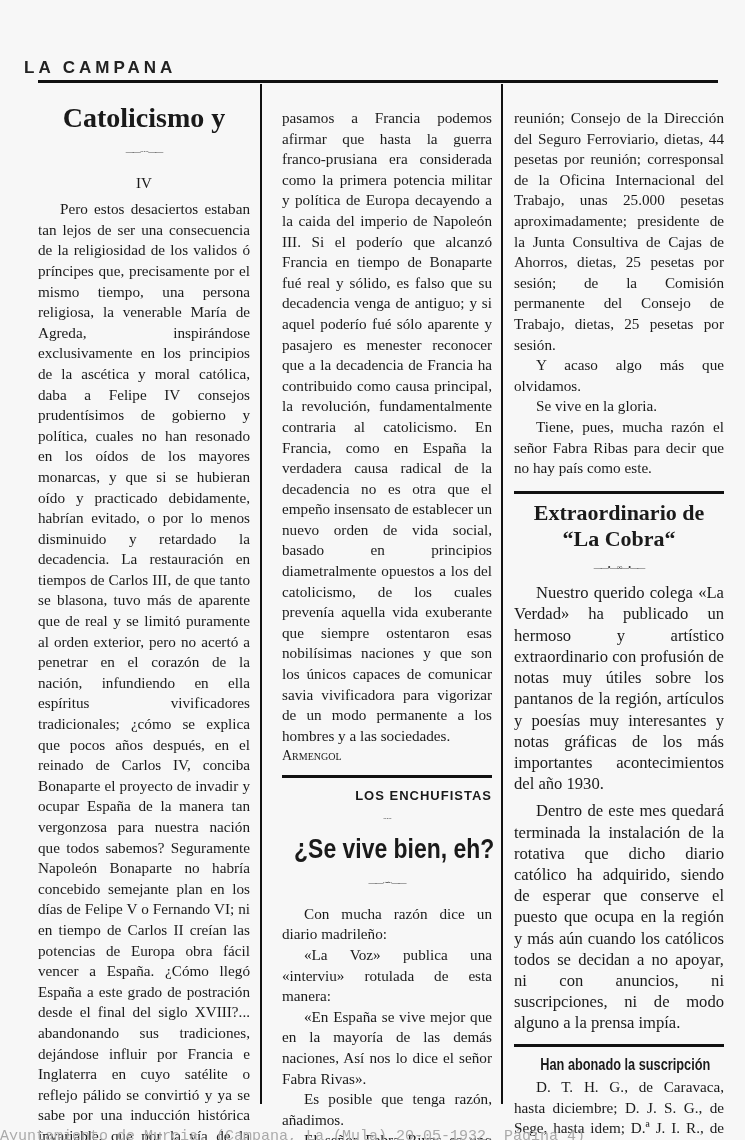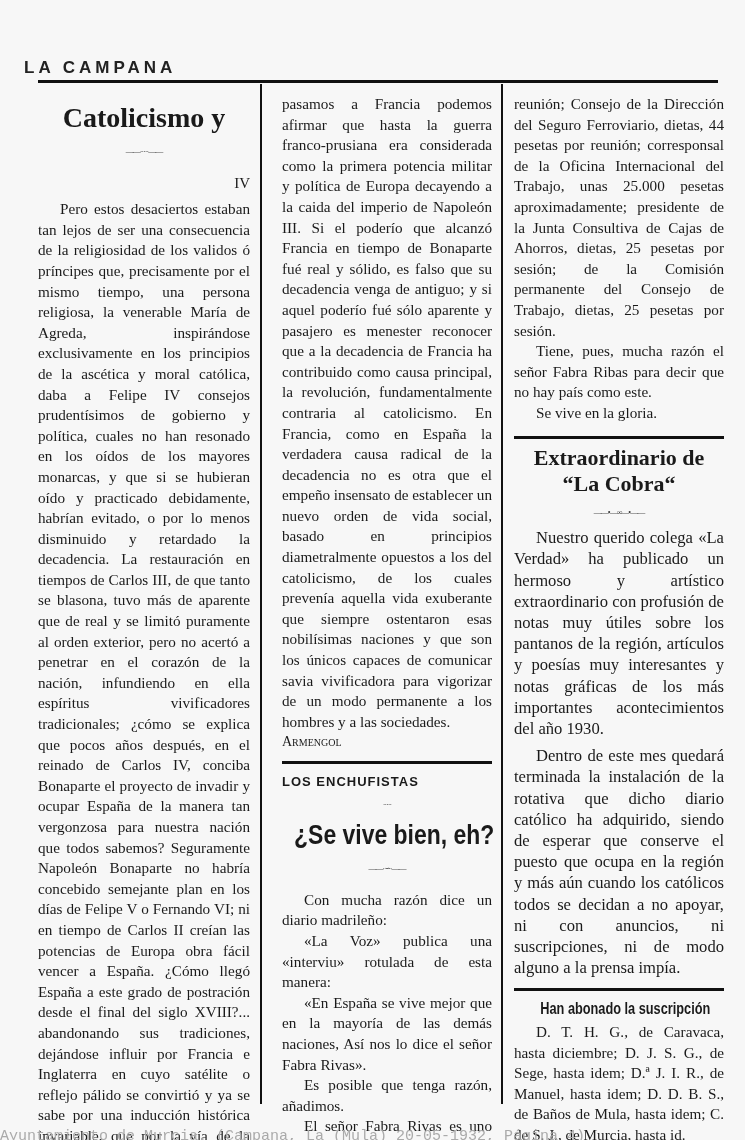--- a/index.html
+++ b/index.html
@@ -9,31 +9,31 @@
   }
   .masthead {
     position:absolute; left:0; top:58px; width:745px; text-align:left;
     font-family:"Liberation Sans","DejaVu Sans",sans-serif; font-weight:bold;
     font-size:17px; letter-spacing:4px; color:#222;padding-left:24px;
   }
   .rule-top { position:absolute; left:38px; top:80px; width:680px; height:3px; background:#111; }
   .vrule { position:absolute; width:2px; background:#111; }
   .col { position:absolute; font-size:15.2px; line-height:20.6px; text-align:justify; }
   .col p { margin:0; text-indent:22px; }
-  .col p.noind { text-indent:0; }
+  .col p.noind { text-indent:0;margin-top:14px; }
   .c1 { left:38px; top:92px; width:212px; }
   .c2 { left:282px; top:94px; width:210px; }
   .c3 { left:514px; top:94px; width:210px; }
   .title1 { font-size:28px; line-height:36px; font-weight:bold; text-align:center; margin:8px 0 0 0; }
   .title1 span { display:block; }
   .orn { text-align:center; font-size:8px; letter-spacing:-1px; color:#333; margin:6px 0 10px; }
-  .roman { text-align:right; font-size:15px; margin:4px 0 6px; }
+  .roman { text-align:center; font-size:15px; margin:4px 0 6px; }
   .sig { text-align:left; font-variant:small-caps; font-size:14px; margin-right:8px; }
   .hr { height:3px; background:#111; margin:8px 0 8px 0; }
-  .kicker { text-align:left; font-family:"Liberation Sans","DejaVu Sans",sans-serif; font-weight:bold; font-size:13px; letter-spacing:1px; margin-top:6px; }
+  .kicker { text-align:right; font-family:"Liberation Sans","DejaVu Sans",sans-serif; font-weight:bold; font-size:13px; letter-spacing:1px; margin-top:6px; }
   .headline2 { text-align:center; font-family:"Liberation Sans","DejaVu Sans",sans-serif; font-weight:bold; font-size:27px; line-height:36px; margin:2px 0 0 -4px; transform:scaleX(0.85); transform-origin:center; white-space:nowrap; }
   .title3 { text-align:center; font-weight:bold; font-size:22px; line-height:26px; margin:4px 0 0 0; }
   .col3big { font-size:16.6px; line-height:21.2px; }
   .subhead { text-align:center; font-family:"Liberation Sans","DejaVu Sans",sans-serif; font-weight:bold; font-size:17px; transform:scaleX(0.75); transform-origin:center; white-space:nowrap; margin:4px 0 2px; }
   .footer {
     position:absolute; left:0; top:1128px; font-family:"Liberation Mono","DejaVu Sans Mono",monospace;
     font-size:15px; color:#aaa; white-space:nowrap;
   }
 </style>
 </head>
@@ -64,22 +64,23 @@
   <p>Con mucha razón dice un diario madrileño:</p>
   <p>«La Voz» publica una «interviu» rotulada de esta manera:</p>
   <p>«En España se vive mejor que en la mayoría de las demás naciones, Así nos lo dice el señor Fabra Rivas».</p>
   <p>Es posible que tenga razón, añadimos.</p>
   <p>El señor Fabra Rivas es uno de los más caracterizados enchufistas. Cobra por los siguientes conceptos:</p>
 
 </div>
 
 <div class="col c3">
   <p class="noind">reunión; Consejo de la Dirección del Seguro Ferroviario, dietas, 44 pesetas por reunión; corresponsal de la Oficina Internacional del Trabajo, unas 25.000 pesetas aproximadamente; presidente de la Junta Consultiva de Cajas de Ahorros, dietas, 25 pesetas por sesión; de la Comisión permanente del Consejo de Trabajo, dietas, 25 pesetas por sesión.</p>
+  <p>Y acaso algo más que olvidamos.</p>
+  <p>Se vive en la gloria.</p>
   <p>Tiene, pues, mucha razón el señor Fabra Ribas para decir que no hay país como este.</p>
-  <p>Se vive en la gloria.</p>
   <div class="hr" style="margin:12px 0 6px"></div>
   <div class="title3">
     <div>Extraordinario de</div>
     <div>“La Cobra“</div>
   </div>
   <div class="orn" style="margin:6px 0 4px">——•—∞—•——</div>
   <div class="col3big">
     <p>Nuestro querido colega «La Verdad» ha publicado un hermoso y artístico extraordinario con profusión de notas muy útiles sobre los pantanos de la región, artículos y poesías muy interesantes y notas gráficas de los más importantes acontecimientos del año 1930.</p>
     <p style="margin-top:6px">Dentro de este mes quedará terminada la instalación de la rotativa que dicho diario católico ha adquirido, siendo de esperar que conserve el puesto que ocupa en la región y más aún cuando los católicos todos se decidan a no apoyar, ni con anuncios, ni suscripciones, ni de modo alguno a la prensa impía.</p>
   </div>

